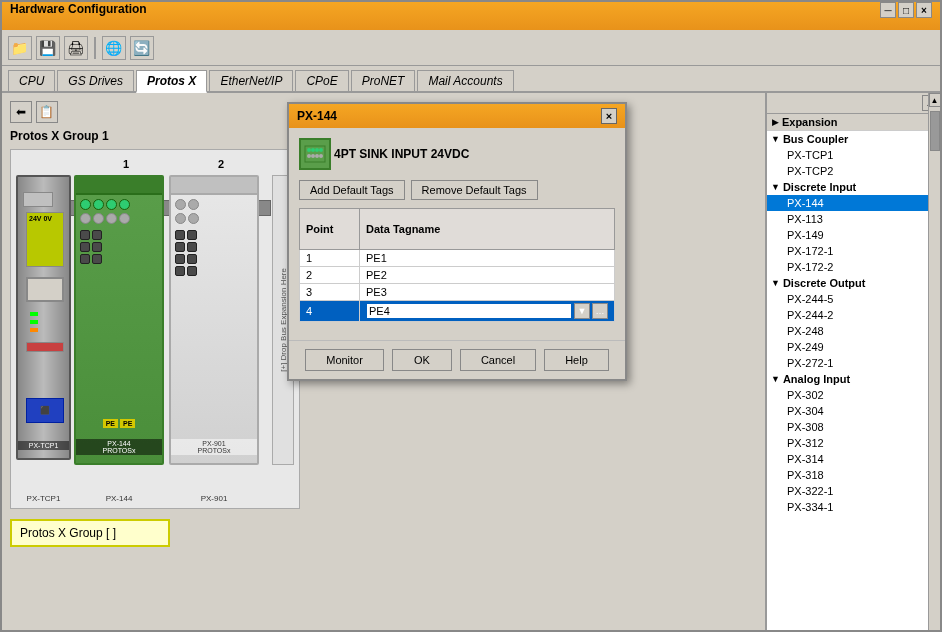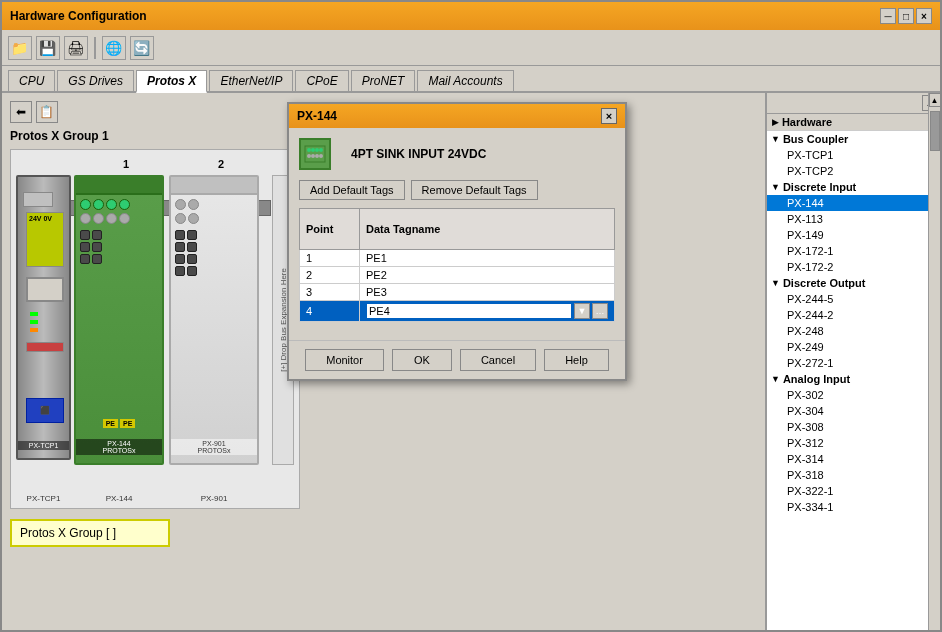--- a/index.html
+++ b/index.html
@@ -4,21 +4,20 @@
   <style>
     * { box-sizing: border-box; margin: 0; padding: 0; }
     body { font-family: 'Segoe UI', Tahoma, Geneva, Verdana, sans-serif; font-size: 12px; background: #d4d0c8; }
 
     
     .title-bar {
       background: linear-gradient(to bottom, #f5a623, #e8921a);
       color: #000;
       height: 28px;
       display: flex;
-      align-items: center;
       justify-content: space-between;
       padding: 0 8px;
       font-size: 12px;
       font-weight: bold;
     }
     .title-bar-buttons { display: flex; gap: 2px; }
     .title-bar-btn {
       width: 16px; height: 16px;
       background: #d4d0c8;
       border: 1px solid #888;
@@ -155,21 +154,21 @@
     }
 
     .modal-body {
       padding: 10px;
       background: #d4d0c8;
     }
 
     .device-header {
       display: flex;
       align-items: center;
-      gap: 20px;
+      gap: 3px;
       margin-bottom: 10px;
     }
 
     .device-icon {
       width: 32px; height: 32px;
       background: #5a9e4a;
       border: 2px solid #3a7e2a;
       display: flex; align-items: center; justify-content: center;
       color: #1a4e0a;
       font-size: 18px;
@@ -428,21 +427,21 @@
     </div>
 
     <div class="right-panel" style="width:175px; position:relative;">
 
       <div style="display:flex;align-items:center;justify-content:flex-end;padding:2px;background:#d4d0c8;border-bottom:1px solid #999;">
         <div style="width:16px;height:16px;background:#d4d0c8;border:1px solid #888;display:flex;align-items:center;justify-content:center;font-size:9px;cursor:pointer;">▲</div>
       </div>
 
       <div style="display:flex;align-items:center;padding:2px 5px;background:#d4d0c8;border-bottom:1px solid #ccc;">
         <span style="font-size:9px;margin-right:3px;">▶</span>
-        <span style="font-size:11px;font-weight:bold;">Hardware</span>
+        <span style="font-size:11px;font-weight:bold;">Expansion</span>
       </div>
 
       <div class="tree-section">
         <div class="tree-section-header">
           <span class="expander">▼</span>
           <span>Bus Coupler</span>
         </div>
         <div class="tree-item">PX-TCP1</div>
         <div class="tree-item">PX-TCP2</div>
       </div>

